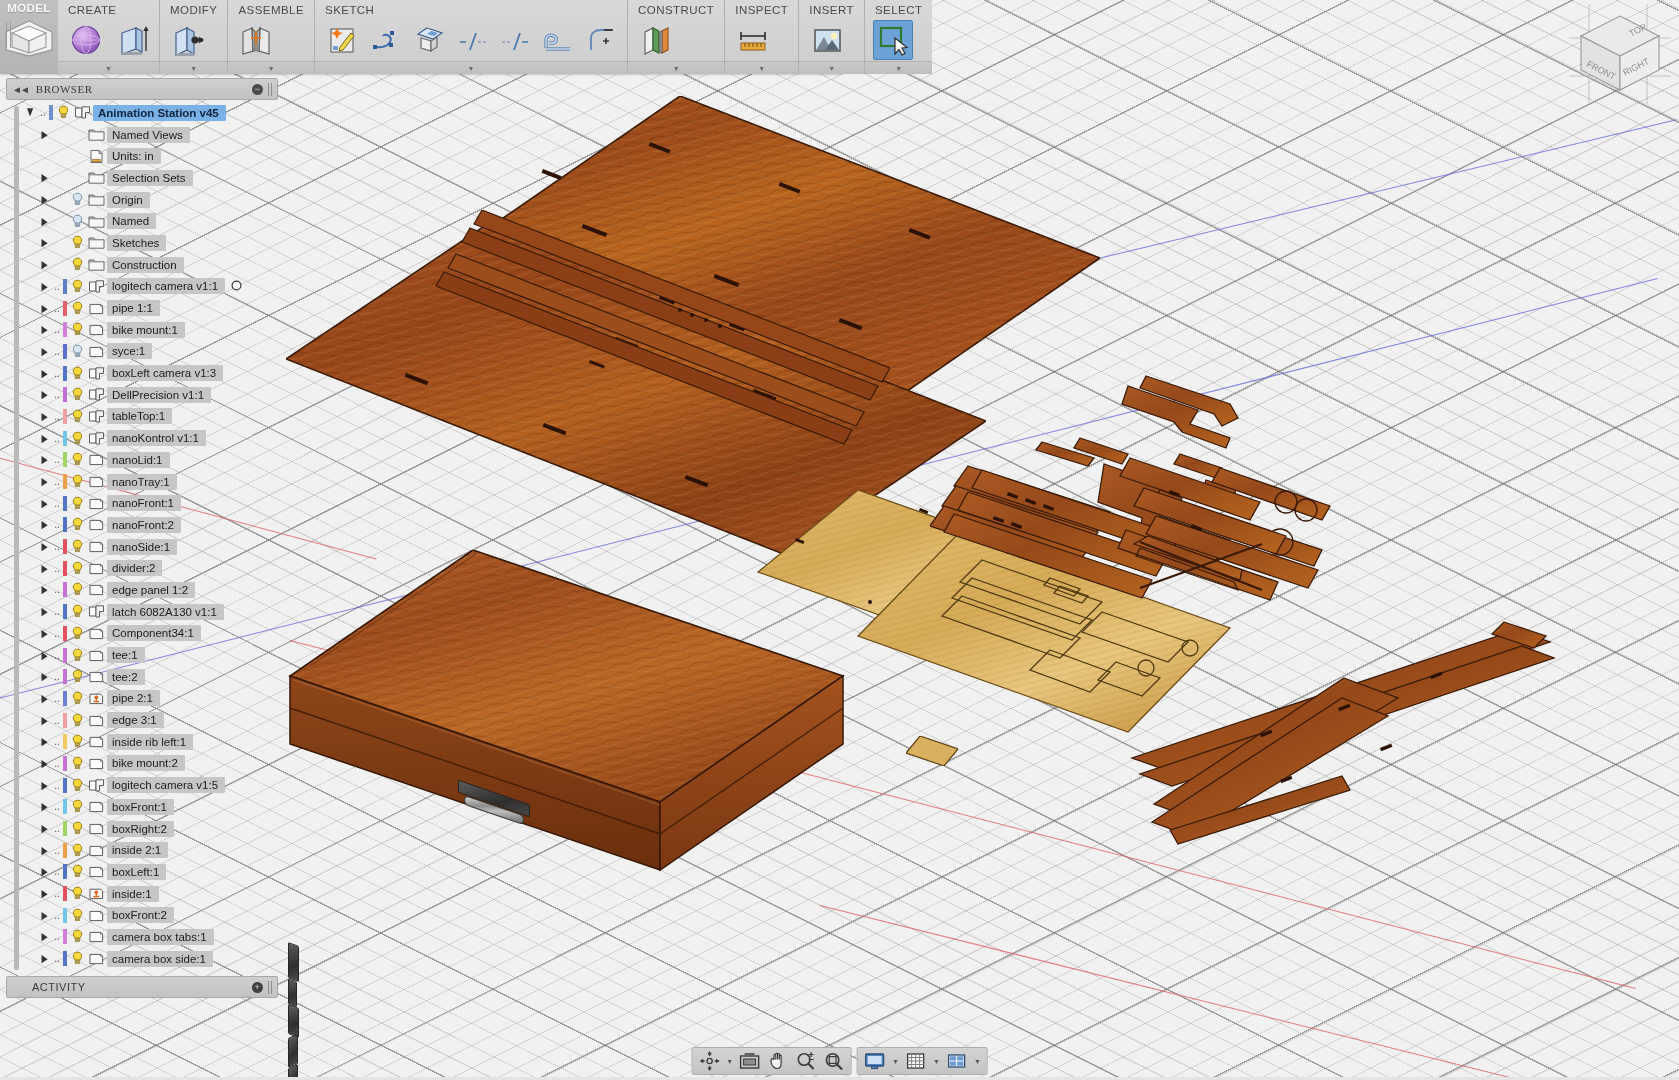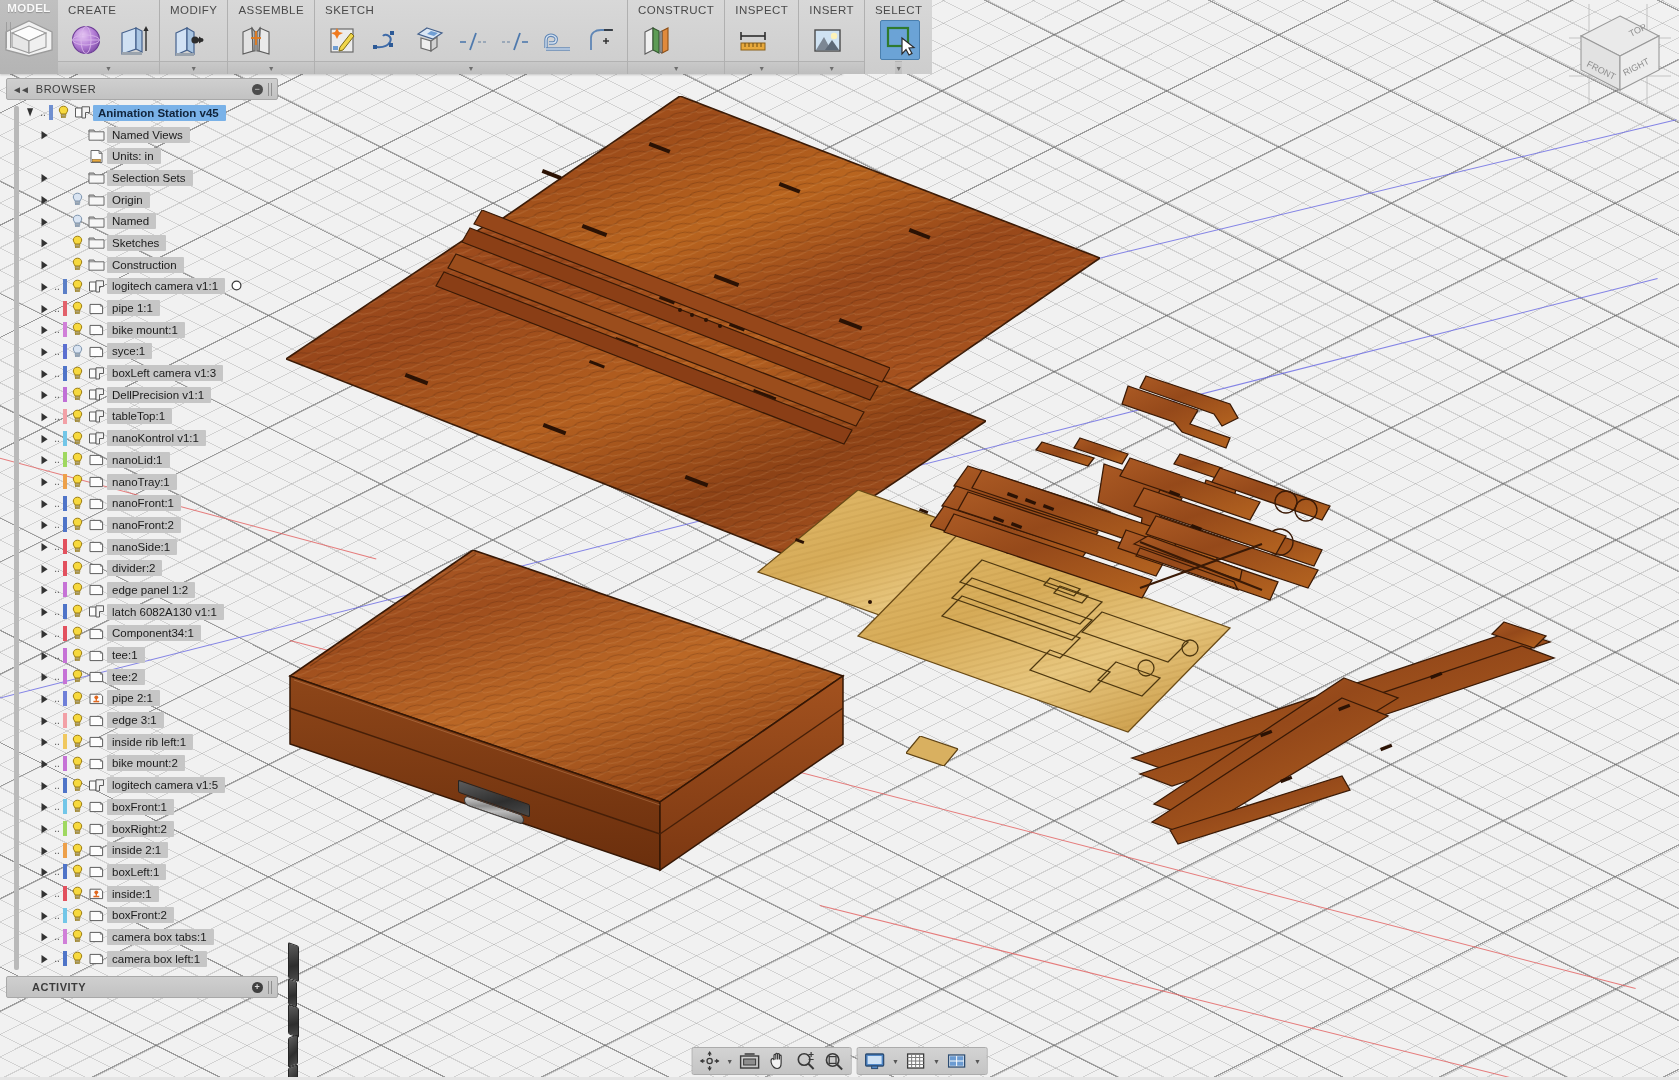--- a/index.html
+++ b/index.html
@@ -50,21 +50,21 @@
   }
   #model-tab .lbl { font-size: 11.5px; color: #fafafa; letter-spacing: .4px;
     font-weight: 600; text-shadow: 0 1px 1px rgba(0,0,0,.25); margin-bottom: 2px; }
   #model-tab .grip { position: absolute; left: 6px; top: 22px; width: 5px; height: 26px;
     border-left: 1.5px solid #9e9e9e; border-right: 1.5px solid #9e9e9e; }
   .tb-group {
     display: flex; flex-direction: column;
     border-right: 1px solid #b0b0b0;
     background: linear-gradient(#d8d8d8, #cdcdcd);
   }
-  .tb-group.nolabelborder { border-right: none; align-items: center; }
+  .tb-group.nolabelborder { border-right: none; }
   .tb-title {
     font-size: 11.5px; color: #4a4a4a; letter-spacing: .45px;
     padding: 4px 10px 2px 10px; white-space: nowrap;
   }
   .tb-icons { display: flex; align-items: center; flex: 1; padding: 0 6px 0 8px; gap: 7px; }
   .tb-btn {
     width: 40px; height: 40px; display: flex; align-items: center; justify-content: center;
     cursor: pointer; border-radius: 2px;
   }
   .tb-btn.active { background: #6ba3d6; border: 1px solid #4a7fae; }
@@ -84,21 +84,21 @@
     position: absolute; left: 6px; top: 78px; width: 272px; height: 920px;
     display: flex; flex-direction: column;
   }
   #browser-head {
     height: 22px; background: linear-gradient(#cfcfcf, #c2c2c2);
     border: 1px solid #a8a8a8; border-radius: 2px;
     display: flex; align-items: center; padding: 0 5px;
     font-size: 11px; color: #3b3b3b; letter-spacing: .5px;
   }
   #browser-head .collapse { color: #4a4a4a; font-size: 10px; margin-right: 8px; cursor: pointer; letter-spacing: -2px;}
-  #browser-head .ttl { flex: 1; }
+  #browser-head .ttl { flex: 1; font-family: Liberation Serif, serif; }
   #browser-head .dot {
     width: 11px; height: 11px; border-radius: 50%;
     background: #4c4c4c; color: #d9d9d9; font-size: 9px; line-height: 10px;
     text-align: center; cursor: pointer;
   }
   #browser-head .grip2 { width: 4px; height: 13px; border-left: 1px solid #8e8e8e; border-right: 1px solid #8e8e8e; margin-left: 5px;}
   #tree-wrap { position: relative; flex: 1; overflow: hidden; padding-top: 2px; }
   #tree-scroll {
     position: absolute; left: 8px; top: 6px; width: 5px; bottom: 4px;
     background: #b9b9b9; border-radius: 2px; cursor: pointer;
@@ -117,21 +117,21 @@
     background: #c6c6c6; padding: 2px 7px 2px 5px; border-radius: 1px;
     white-space: nowrap; color: #1b1b1b;
   }
   .node.selected .nlabel { background: #7ab2e8; color: #10233a; font-weight: bold; }
   .node .after { margin-left: 6px; }
   #activity {
     height: 22px; margin-top: 2px;
     background: linear-gradient(#cfcfcf, #c2c2c2);
     border: 1px solid #a8a8a8; border-radius: 2px;
     display: flex; align-items: center; padding: 0 5px;
-    font-size: 11px; color: #3b3b3b; letter-spacing: .5px; font-weight: bold;
+    font-size: 11px; color: #3b3b3b; letter-spacing: .5px;
   }
   #activity .ttl { flex: 1; padding-left: 20px; }
   #activity .dot { width: 11px; height: 11px; border-radius: 50%; background: #3f3f3f;
      color: #dcdcdc; font-size: 9px; line-height: 10px; text-align: center; cursor: pointer;}
   #activity .grip2 { width: 4px; height: 13px; border-left: 1px solid #8e8e8e; border-right: 1px solid #8e8e8e; margin-left: 5px;}
 
   
   #navbar {
     position: absolute; left: 50%; transform: translateX(-50%); bottom: 5px;
     display: flex; align-items: center; gap: 5px;
@@ -1396,21 +1396,21 @@
                 <rect x="5.1" y="9.4" width="4.8" height="1.5" fill="#b8b8b8" stroke="#9c7d10" stroke-width=".6"></rect>
                 <rect x="5.6" y="11.3" width="3.8" height="1.4" fill="#a8a8a8" stroke="#9c7d10" stroke-width=".6"></rect>
               </svg>
             </span>
             <span class="nicon">
               <svg width="17" height="15" viewBox="0 0 17 15">
                 <path d="M2 3.4 L12.4 3.4 L14.6 5.2 L14.6 12.6 L2 12.6 Z" fill="#fdfdfd" stroke="#5d5d5d" stroke-width="1"></path>
                 <path d="M12.4 3.4 L14.6 5.2 L12.4 5.2 Z" fill="#dedede" stroke="#5d5d5d" stroke-width=".7"></path>
               </svg>
             </span>
-            <span class="nlabel">camera box left:1</span>
+            <span class="nlabel">camera box side:1</span>
           </div>
         </div>
     </div>
     <div id="activity">
       <span class="ttl">ACTIVITY</span>
       <span class="dot">+</span>
       <span class="grip2"></span>
     </div>
   </div>
 

